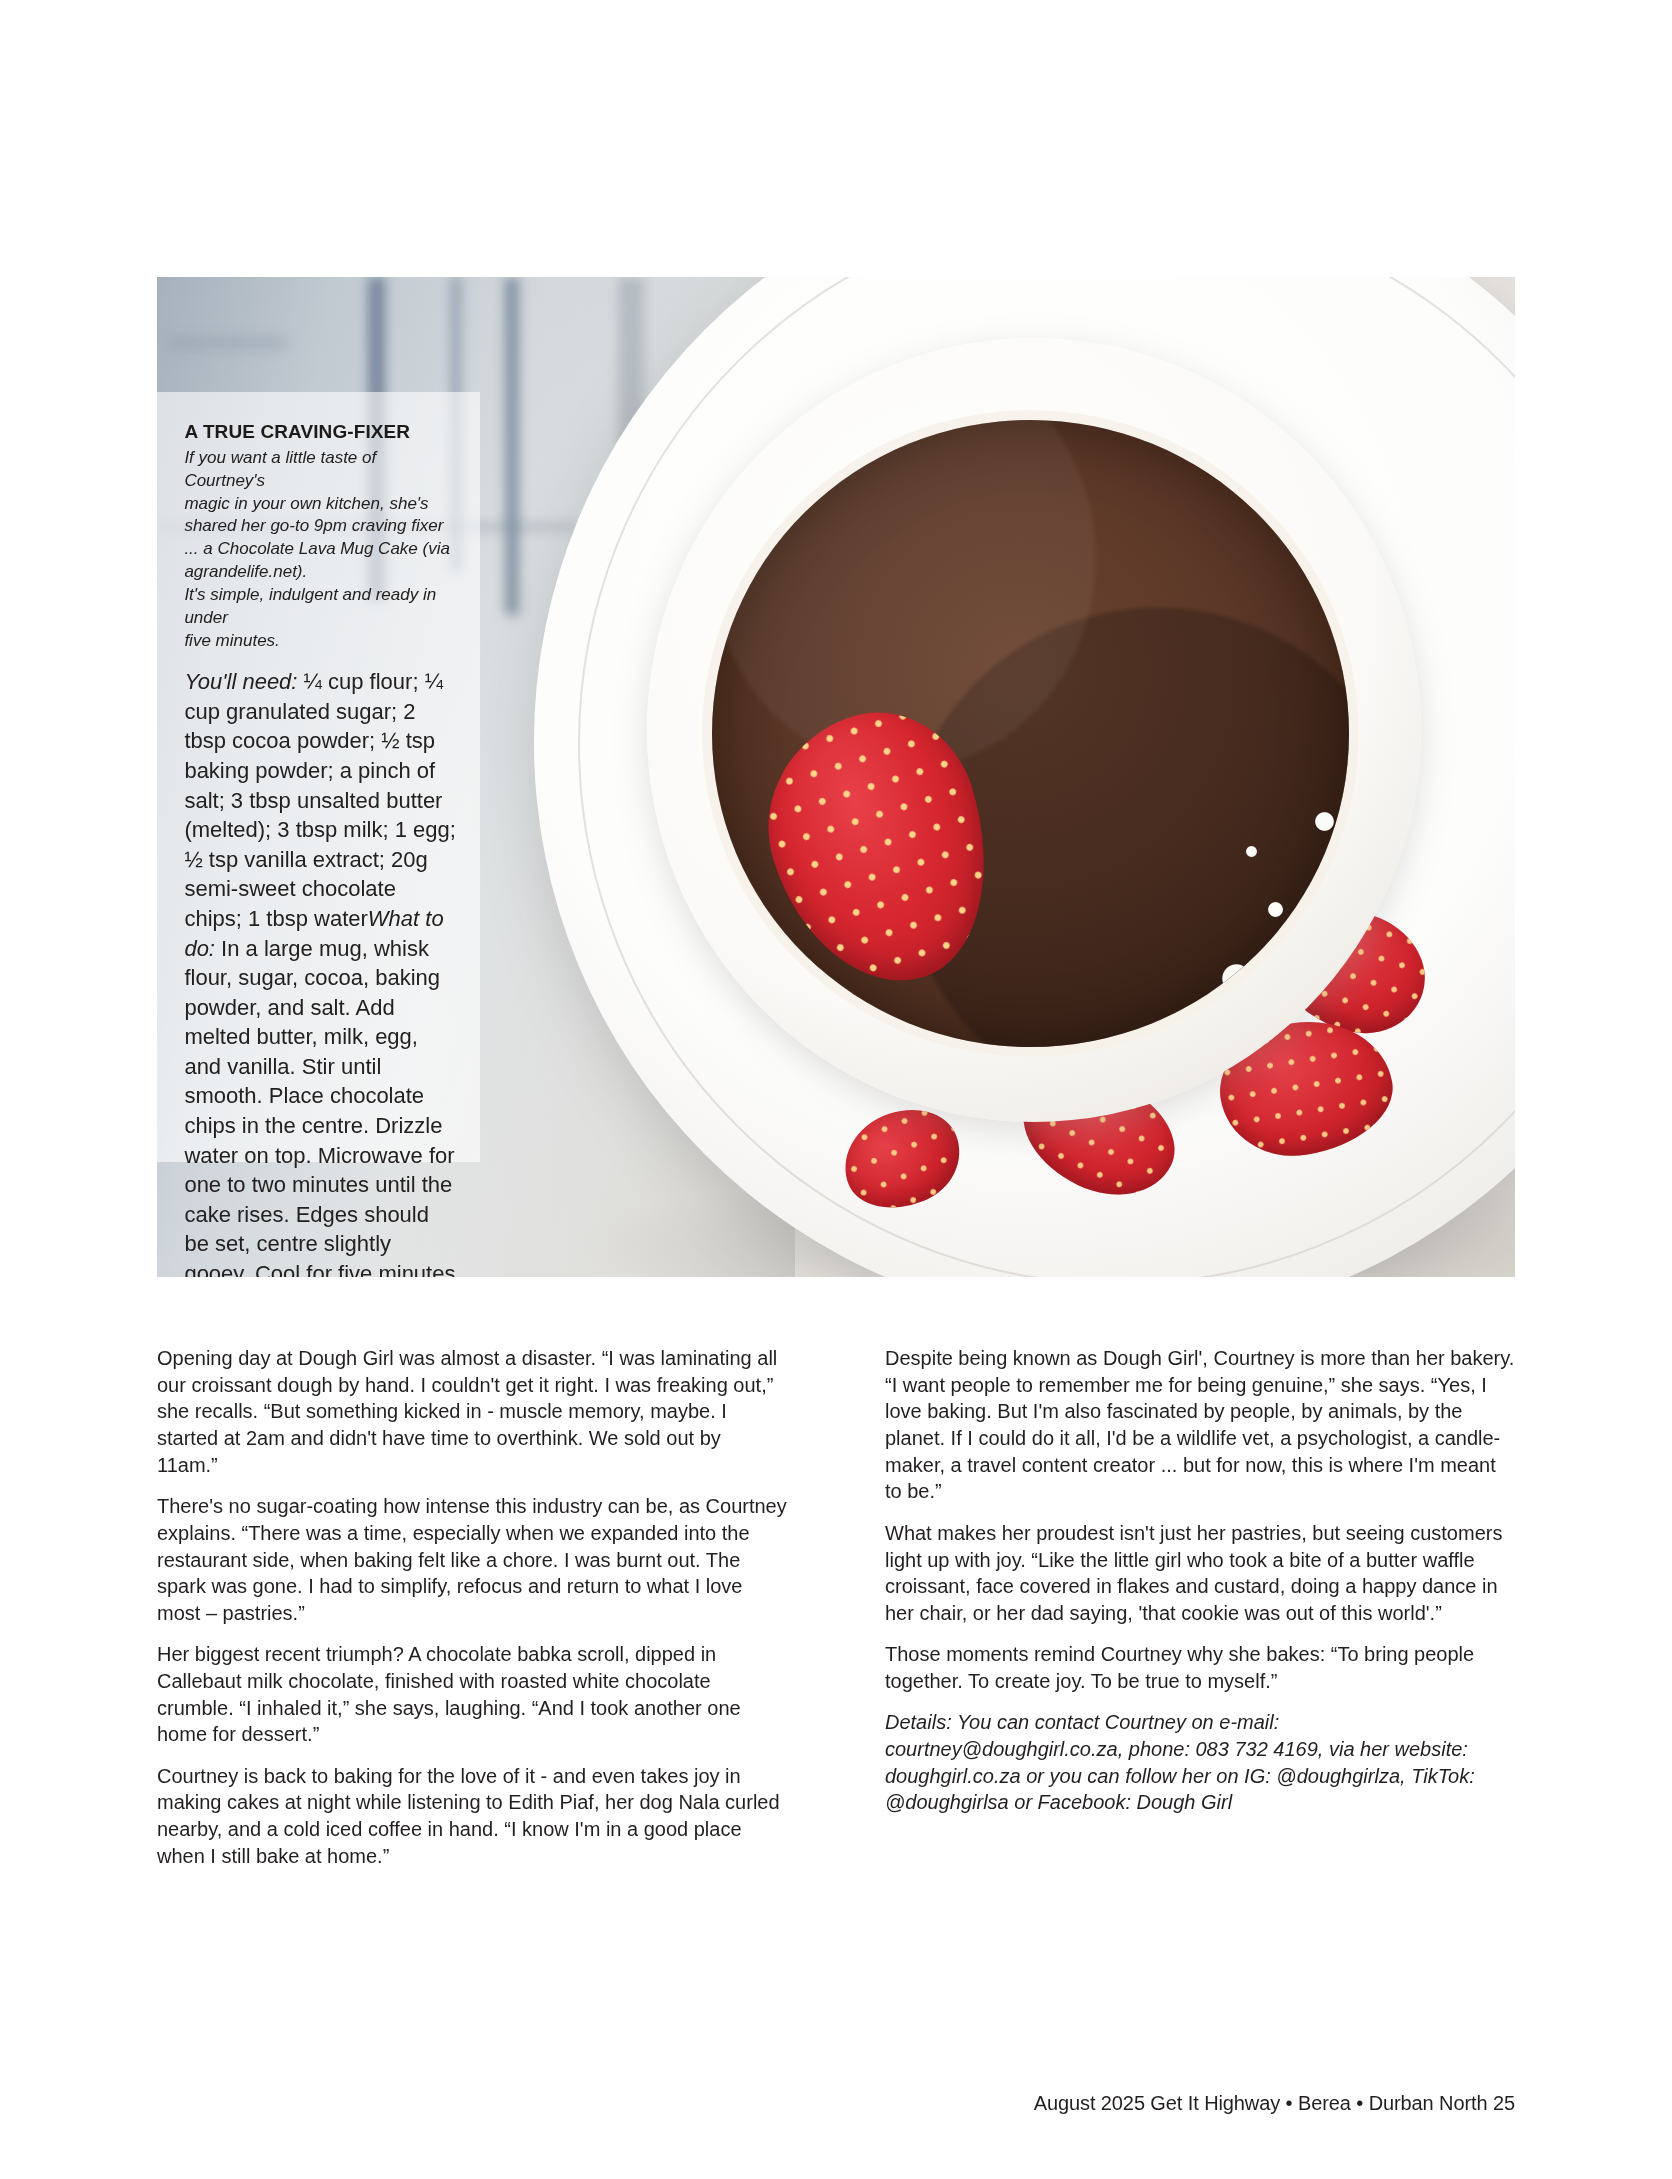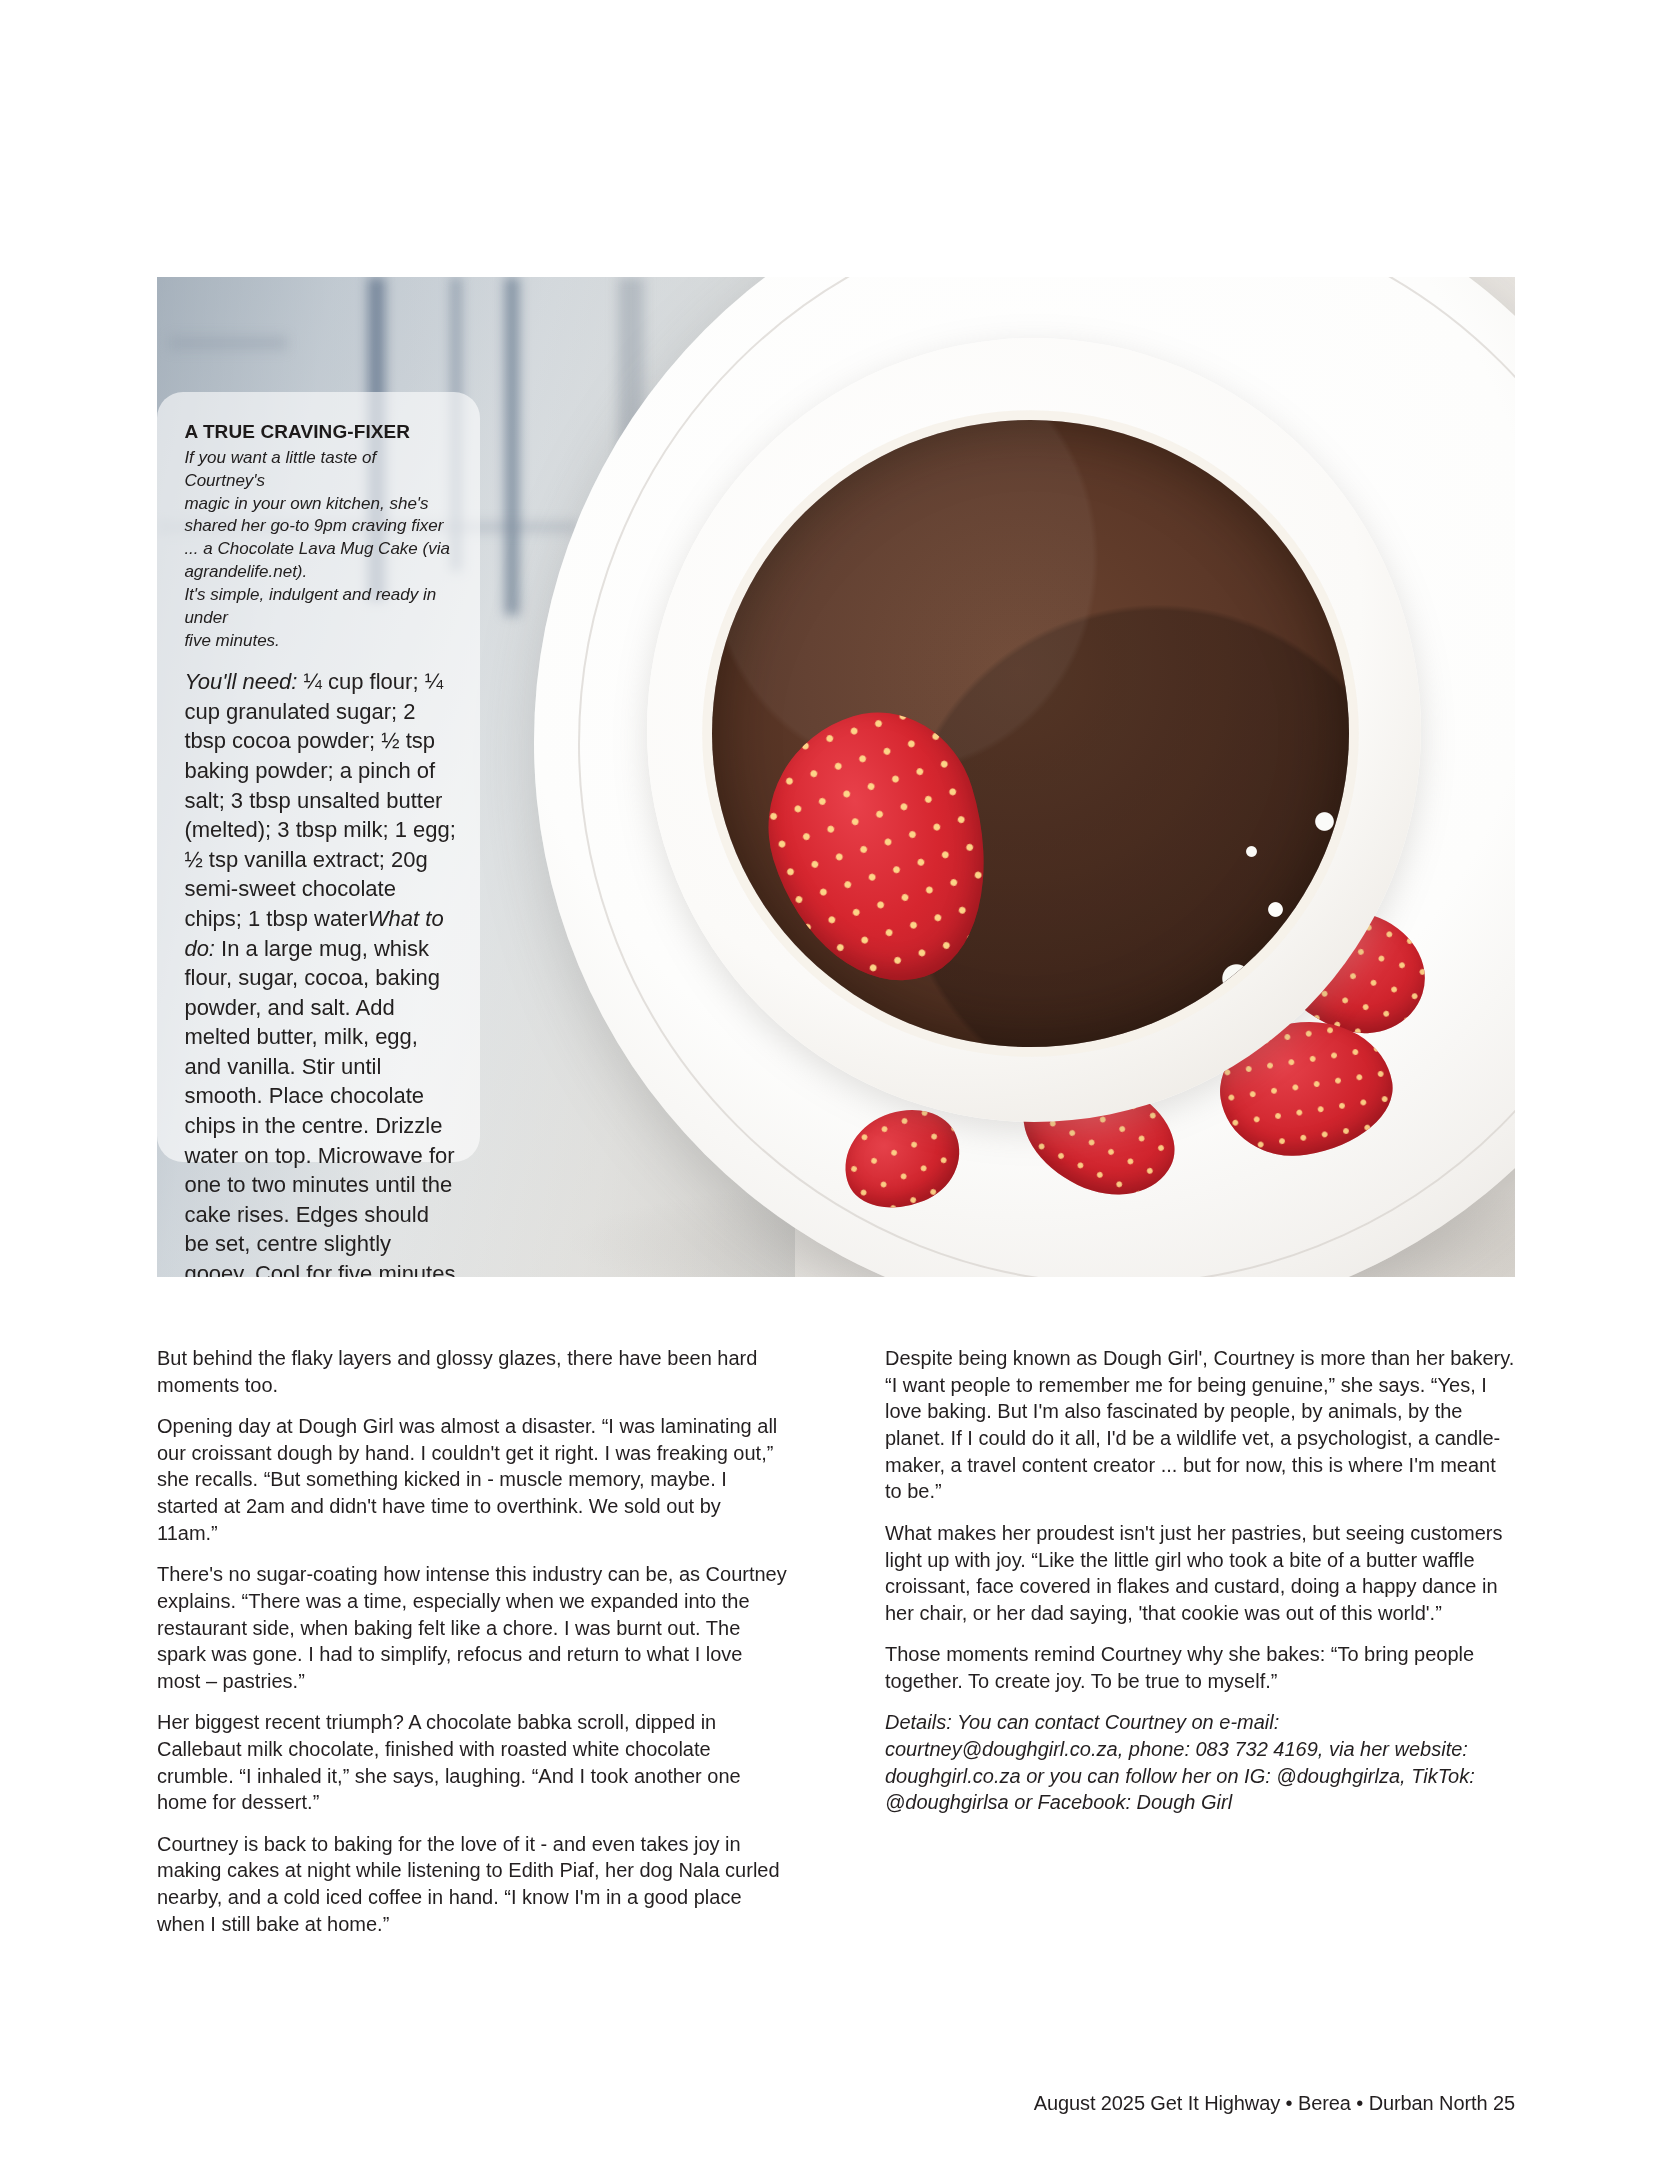--- a/index.html
+++ b/index.html
@@ -183,21 +183,20 @@
   
   .recipe-box {
     position: absolute;
     left: 0px;
     top: 115px;
     width: 323px;
     height: 770px;
     background: rgba(255,255,255,.60);
     padding: 29px 23.5px 0 27.4px;
     box-sizing: border-box;
-    border-radius: 26px;
   }
   .recipe-title {
     font-size: 19px;
     font-weight: bold;
     letter-spacing: 0.1px;
     margin: 0 0 3.9px 0;
     color: #1d1a1a;
   }
   .recipe-intro {
     font-style: italic;
@@ -286,21 +285,20 @@
       <span class="blk">It's simple, indulgent and ready in under</span>
       <span class="blk">five minutes.</span>
     </p>
     <div class="recipe-gap"></div>
     <p class="recipe-body"><em>You'll need:</em><span> ¼ cup flour; ¼ cup granulated sugar; 2 tbsp cocoa powder; ½ tsp baking powder; a pinch of salt; 3 tbsp unsalted butter (melted); 3 tbsp milk; 1 egg; ½ tsp vanilla extract; 20g semi-sweet chocolate chips; 1 tbsp water</span><em>What to do:</em><span> In a large mug, whisk flour, sugar, cocoa, baking powder, and salt. Add melted butter, milk, egg, and vanilla. Stir until smooth. Place chocolate chips in the centre. Drizzle water on top. Microwave for one to two minutes until the cake rises. Edges should be set, centre slightly gooey. Cool for five minutes – and, if you're like Courtney, top it with a big spoonful of peanut butter.</span></p>
   </div>
 </div>
 
 <div class="columns">
   <div class="col">
-    <p>But behind the flaky layers and glossy glazes, there have been hard moments too.</p>
     <p>Opening day at Dough Girl was almost a disaster. “I was laminating all our croissant dough by hand. I couldn't get it right. I was freaking out,” she recalls. “But something kicked in - muscle memory, maybe. I started at 2am and didn't have time to overthink. We sold out by 11am.”</p>
     <p>There's no sugar-coating how intense this industry can be, as Courtney explains. “There was a time, especially when we expanded into the restaurant side, when baking felt like a chore. I was burnt out. The spark was gone. I had to simplify, refocus and return to what I love most – pastries.”</p>
     <p>Her biggest recent triumph? A chocolate babka scroll, dipped in Callebaut milk chocolate, finished with roasted white chocolate crumble. “I inhaled it,” she says, laughing. “And I took another one home for dessert.”</p>
     <p>Courtney is back to baking for the love of it - and even takes joy in making cakes at night while listening to Edith Piaf, her dog Nala curled nearby, and a cold iced coffee in hand. “I know I'm in a good place when I still bake at home.”</p>
   </div>
   <div class="col">
     <p>Despite being known as Dough Girl', Courtney is more than her bakery. “I want people to remember me for being genuine,” she says. “Yes, I love baking. But I'm also fascinated by people, by animals, by the planet. If I could do it all, I'd be a wildlife vet, a psychologist, a candle-maker, a travel content creator ... but for now, this is where I'm meant to be.”</p>
     <p>What makes her proudest isn't just her pastries, but seeing customers light up with joy. “Like the little girl who took a bite of a butter waffle croissant, face covered in flakes and custard, doing a happy dance in her chair, or her dad saying, 'that cookie was out of this world'.”</p>
     <p>Those moments remind Courtney why she bakes: “To bring people together. To create joy. To be true to myself.”</p>
     <p class="italic">Details: You can contact Courtney on e-mail: courtney@doughgirl.co.za, phone: 083 732 4169, via her website: doughgirl.co.za or you can follow her on IG: @doughgirlza, TikTok: @doughgirlsa or Facebook: Dough Girl</p>

